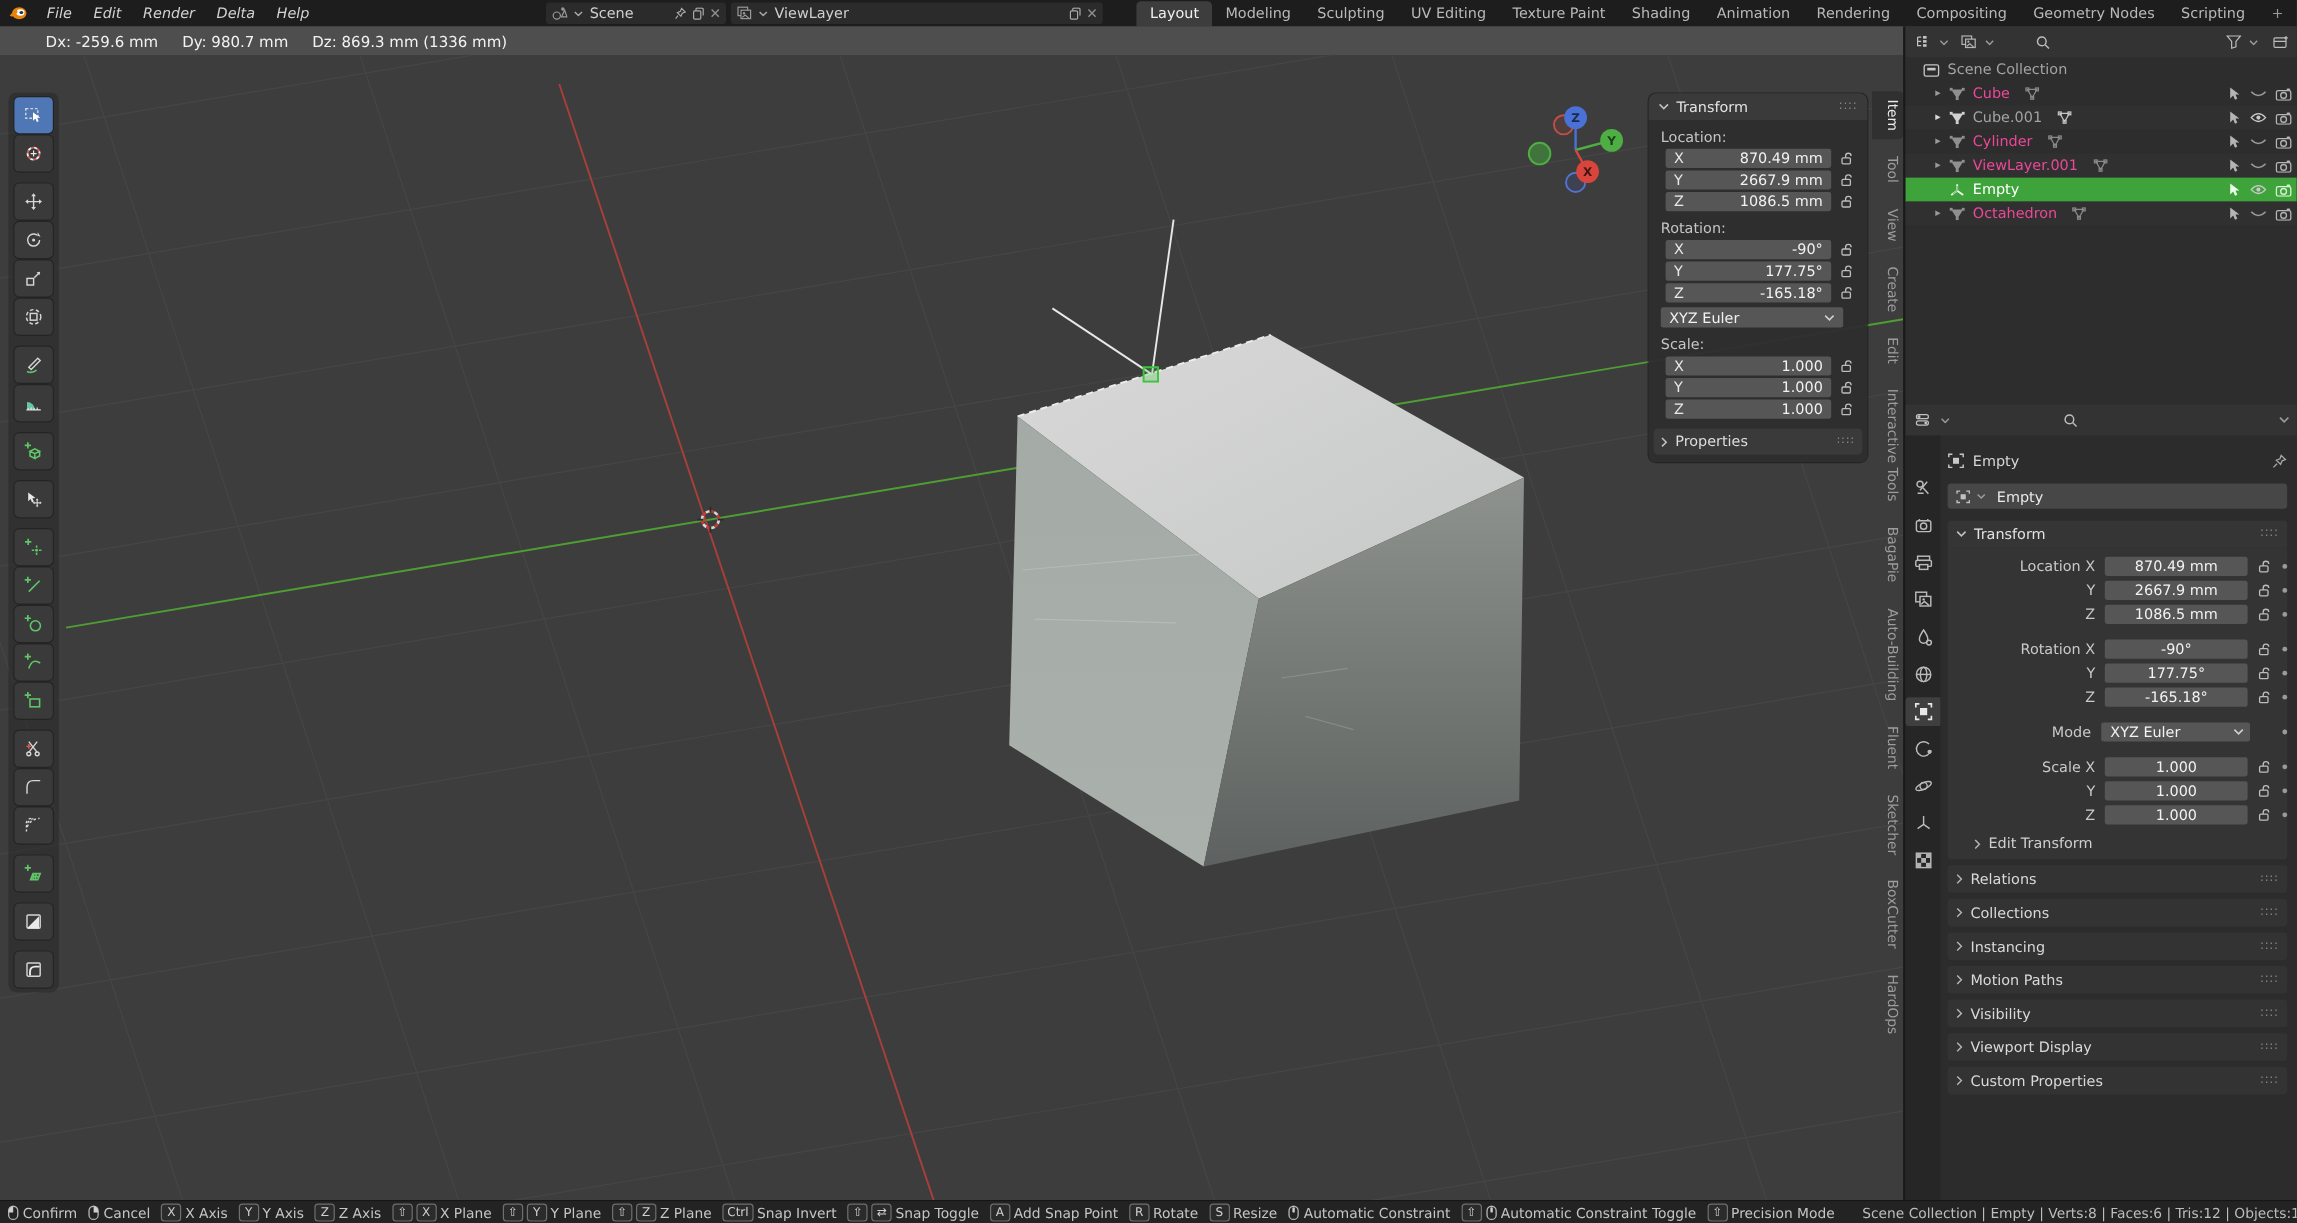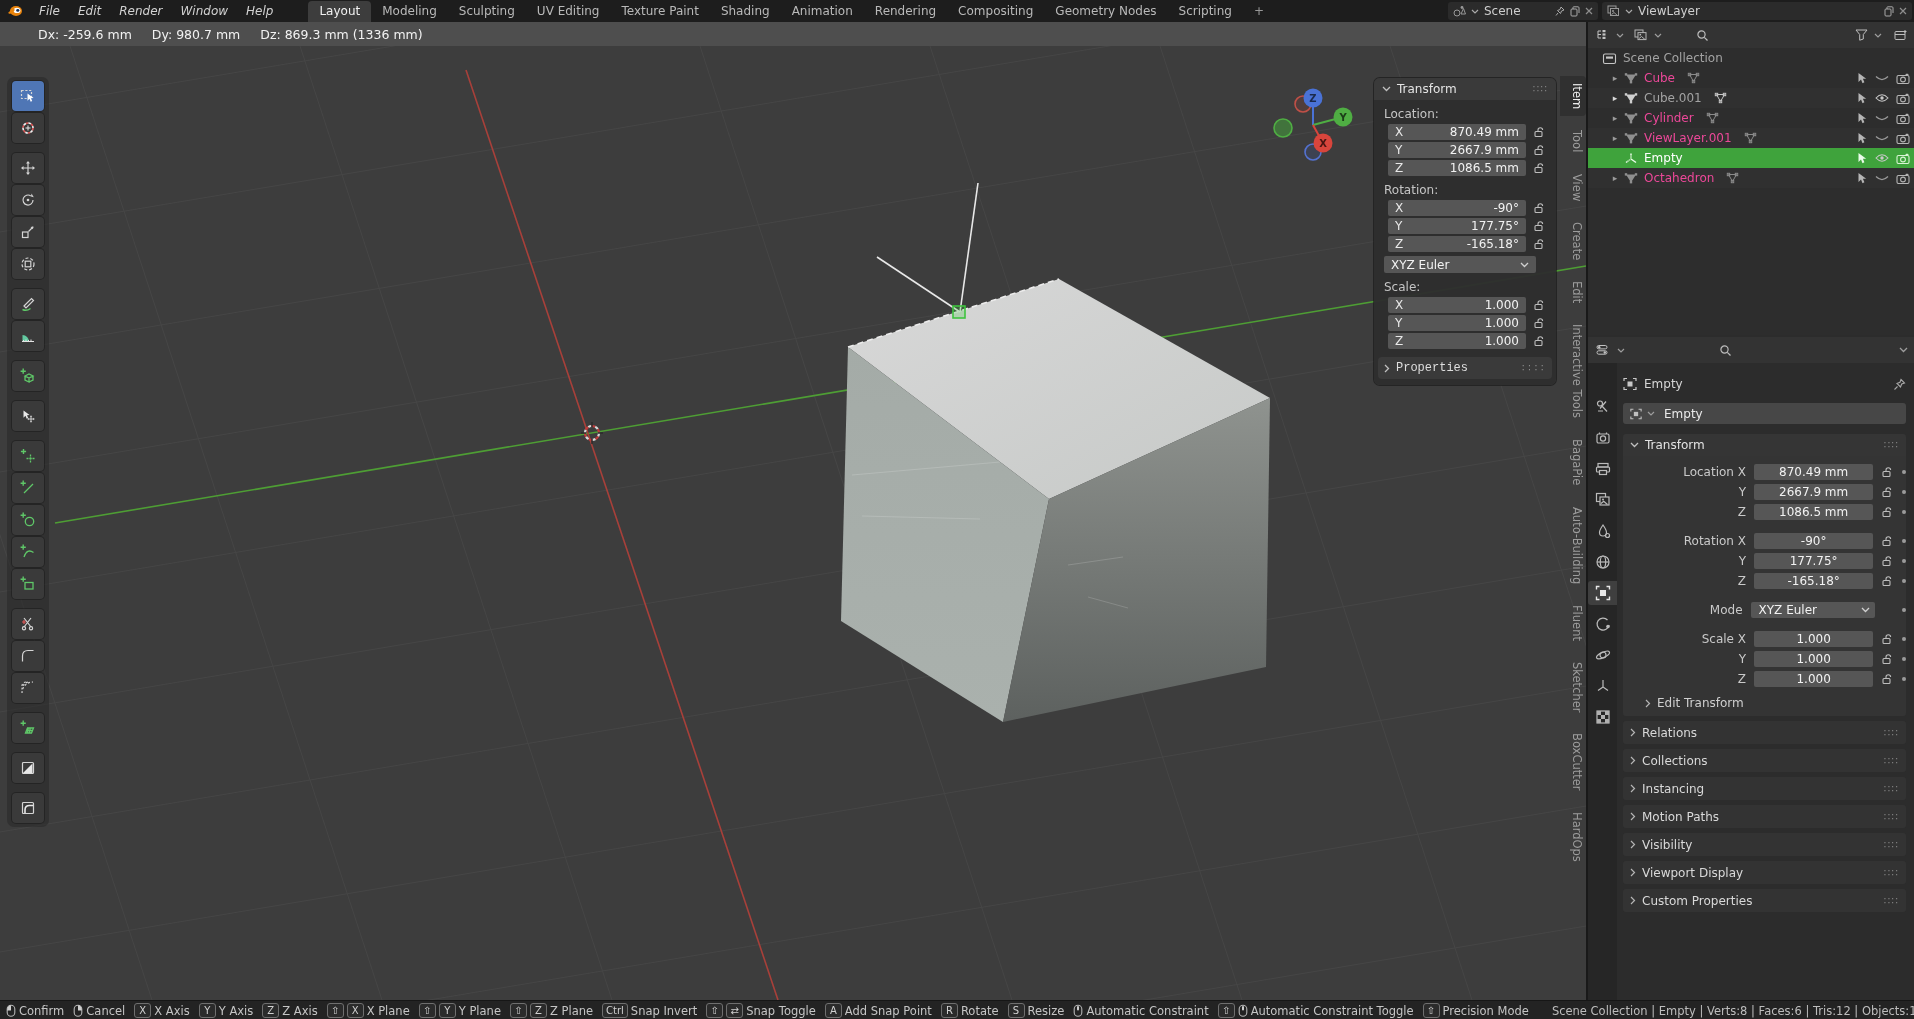--- a/index.html
+++ b/index.html
@@ -50,21 +50,21 @@
   .np-head{height:22px;display:flex;align-items:center;background:#3a3a3a;border-radius:6px 6px 0 0;padding:0 8px;gap:6px;color:#e4e4e4;}
   .np-grip{margin-left:auto;}
   .np-label{color:#c5c5c5;margin:7px 0 3px 10px;}
   .np-row{display:flex;align-items:center;margin:0 0 2px 14px;}
   .np-field{width:124px;height:16px;background:#565656;border-radius:2px;display:flex;align-items:center;padding:0 7px;color:#f2f2f2;}
   .np-field .ax{width:20px;color:#e8e8e8;}
   .np-field .val{margin-left:auto;}
   .np-row .lockic{margin-left:7px;}
   .np-dd{width:138px;height:17px;background:#565656;border-radius:2px;display:flex;align-items:center;padding:0 7px;color:#f2f2f2;margin:4px 0 2px 10px;}
   .np-dd svg{margin-left:auto;}
-  .np-sub{height:22px;display:flex;align-items:center;background:#3a3a3a;border-radius:4px;margin:8px 4px 0;padding:0 6px;gap:6px;color:#dedede;font-family:Liberation Mono, monospace;}
+  .np-sub{height:22px;display:flex;align-items:center;background:#3a3a3a;border-radius:4px;margin:8px 4px 0;padding:0 6px;gap:6px;color:#dedede;}
   .grip{color:#909090;font-size:9px;letter-spacing:1px;line-height:4px;}
 
   
   #sidetabs{position:absolute;left:1560px;top:30px;width:26px;display:flex;flex-direction:column;gap:7px;}
   .stab{writing-mode:vertical-rl;padding:7px 2px;color:#9d9d9d;font-size:11.5px;white-space:nowrap;border-radius:0 4px 4px 0;}
   .stab.active{background:#303030;color:#ececec;}
 
   
   #rightcol{left:1586px;top:22px;width:328px;height:978px;background:#2c2c2c;border-left:2px solid #191919;}
   #outliner{position:absolute;left:0;top:0;width:100%;height:313px;background:#2d2d2d;}
@@ -122,98 +122,98 @@
         <ellipse cx="9" cy="7" rx="6" ry="5" fill="#e8830c"></ellipse>
         <ellipse cx="10" cy="6.4" rx="3.4" ry="2.7" fill="#fff"></ellipse>
         <ellipse cx="10.8" cy="6.4" rx="1.6" ry="1.3" fill="#18335c"></ellipse>
         <path d="M1 9 L6 4 L8 6 L3 10 Z" fill="#e8830c"></path>
       </svg>
     </div>
     <div id="menus" style="display: flex;">
         <span class="menu-item">File</span>
         <span class="menu-item">Edit</span>
         <span class="menu-item">Render</span>
-        <span class="menu-item">Window</span>
+        <span class="menu-item">Delta</span>
         <span class="menu-item">Help</span>
       </div>
+    <div id="topbar-right">
+      <div class="idblock" style="width:140px;">
+        <span class="dim-ic">
+            <svg width="13" height="12" viewBox="0 0 13 12">
+              <circle cx="4" cy="8" r="3" fill="none" stroke="#bdbdbd"></circle>
+              <path d="M8 9 L10.5 3.5 L12.5 9 Z" fill="none" stroke="#bdbdbd"></path>
+              <circle cx="9" cy="2.5" r="1.4" fill="#bdbdbd"></circle>
+            </svg>
+          </span>
+        <span>
+            <svg width="8" height="5" viewBox="0 0 8 5">
+              <polyline points="1,1 4,4 7,1" fill="none" stroke="#aaa" stroke-width="1.2"></polyline>
+            </svg>
+          </span>
+        <span class="lbl">Scene</span>
+        <span style="margin-left:auto">
+            <svg width="10" height="11" viewBox="0 0 10 11">
+              <path d="M6 1 L9 4 L6.5 5 L5.5 7.5 L2.5 4.5 L5 3.5 Z" fill="none" stroke="#a9a9a9"></path>
+              <line x1="3" y1="7" x2="1" y2="9.5" stroke="#a9a9a9"></line>
+            </svg>
+          </span>
+        <span>
+            <svg width="10" height="11" viewBox="0 0 10 11">
+              <rect x="1" y="3" width="6" height="7" rx="1" fill="none" stroke="#a9a9a9"></rect>
+              <path d="M3 3 V1.5 A .7 .7 0 0 1 3.7 .8 H8 A1 1 0 0 1 9 1.8 V7" fill="none" stroke="#a9a9a9"></path>
+            </svg>
+          </span>
+        <span>
+            <svg width="8" height="8" viewBox="0 0 8 8">
+              <path d="M1 1 L7 7 M7 1 L1 7" stroke="#8e8e8e" stroke-width="1.2"></path>
+            </svg>
+          </span>
+      </div>
+      <div class="idblock" style="width:300px;">
+        <span class="dim-ic">
+            <svg width="13" height="12" viewBox="0 0 13 12">
+              <rect x="1" y="1" width="8" height="7" fill="none" stroke="#bdbdbd"></rect>
+              <rect x="3.5" y="3.5" width="8" height="7" fill="#2b2b2b" stroke="#bdbdbd"></rect>
+              <circle cx="6" cy="6" r="1" fill="#bdbdbd"></circle>
+              <path d="M4.5 9.5 L7 7.5 L10.5 10.5" fill="none" stroke="#bdbdbd"></path>
+            </svg>
+          </span>
+        <span>
+            <svg width="8" height="5" viewBox="0 0 8 5">
+              <polyline points="1,1 4,4 7,1" fill="none" stroke="#aaa" stroke-width="1.2"></polyline>
+            </svg>
+          </span>
+        <span class="lbl">ViewLayer</span>
+        <span style="margin-left:auto">
+            <svg width="10" height="11" viewBox="0 0 10 11">
+              <rect x="1" y="3" width="6" height="7" rx="1" fill="none" stroke="#a9a9a9"></rect>
+              <path d="M3 3 V1.5 A .7 .7 0 0 1 3.7 .8 H8 A1 1 0 0 1 9 1.8 V7" fill="none" stroke="#a9a9a9"></path>
+            </svg>
+          </span>
+        <span>
+            <svg width="8" height="8" viewBox="0 0 8 8">
+              <path d="M1 1 L7 7 M7 1 L1 7" stroke="#8e8e8e" stroke-width="1.2"></path>
+            </svg>
+          </span>
+      </div>
+    </div>
     <div id="wstabs">
         <span class="wstab active">Layout</span>
         <span class="wstab">Modeling</span>
         <span class="wstab">Sculpting</span>
         <span class="wstab">UV Editing</span>
         <span class="wstab">Texture Paint</span>
         <span class="wstab">Shading</span>
         <span class="wstab">Animation</span>
         <span class="wstab">Rendering</span>
         <span class="wstab">Compositing</span>
         <span class="wstab">Geometry Nodes</span>
         <span class="wstab">Scripting</span>
         <span class="wstab add">+</span>
       </div>
-    <div id="topbar-right">
-      <div class="idblock" style="width:140px;">
-        <span class="dim-ic">
-            <svg width="13" height="12" viewBox="0 0 13 12">
-              <circle cx="4" cy="8" r="3" fill="none" stroke="#bdbdbd"></circle>
-              <path d="M8 9 L10.5 3.5 L12.5 9 Z" fill="none" stroke="#bdbdbd"></path>
-              <circle cx="9" cy="2.5" r="1.4" fill="#bdbdbd"></circle>
-            </svg>
-          </span>
-        <span>
-            <svg width="8" height="5" viewBox="0 0 8 5">
-              <polyline points="1,1 4,4 7,1" fill="none" stroke="#aaa" stroke-width="1.2"></polyline>
-            </svg>
-          </span>
-        <span class="lbl">Scene</span>
-        <span style="margin-left:auto">
-            <svg width="10" height="11" viewBox="0 0 10 11">
-              <path d="M6 1 L9 4 L6.5 5 L5.5 7.5 L2.5 4.5 L5 3.5 Z" fill="none" stroke="#a9a9a9"></path>
-              <line x1="3" y1="7" x2="1" y2="9.5" stroke="#a9a9a9"></line>
-            </svg>
-          </span>
-        <span>
-            <svg width="10" height="11" viewBox="0 0 10 11">
-              <rect x="1" y="3" width="6" height="7" rx="1" fill="none" stroke="#a9a9a9"></rect>
-              <path d="M3 3 V1.5 A .7 .7 0 0 1 3.7 .8 H8 A1 1 0 0 1 9 1.8 V7" fill="none" stroke="#a9a9a9"></path>
-            </svg>
-          </span>
-        <span>
-            <svg width="8" height="8" viewBox="0 0 8 8">
-              <path d="M1 1 L7 7 M7 1 L1 7" stroke="#8e8e8e" stroke-width="1.2"></path>
-            </svg>
-          </span>
-      </div>
-      <div class="idblock" style="width:300px;">
-        <span class="dim-ic">
-            <svg width="13" height="12" viewBox="0 0 13 12">
-              <rect x="1" y="1" width="8" height="7" fill="none" stroke="#bdbdbd"></rect>
-              <rect x="3.5" y="3.5" width="8" height="7" fill="#2b2b2b" stroke="#bdbdbd"></rect>
-              <circle cx="6" cy="6" r="1" fill="#bdbdbd"></circle>
-              <path d="M4.5 9.5 L7 7.5 L10.5 10.5" fill="none" stroke="#bdbdbd"></path>
-            </svg>
-          </span>
-        <span>
-            <svg width="8" height="5" viewBox="0 0 8 5">
-              <polyline points="1,1 4,4 7,1" fill="none" stroke="#aaa" stroke-width="1.2"></polyline>
-            </svg>
-          </span>
-        <span class="lbl">ViewLayer</span>
-        <span style="margin-left:auto">
-            <svg width="10" height="11" viewBox="0 0 10 11">
-              <rect x="1" y="3" width="6" height="7" rx="1" fill="none" stroke="#a9a9a9"></rect>
-              <path d="M3 3 V1.5 A .7 .7 0 0 1 3.7 .8 H8 A1 1 0 0 1 9 1.8 V7" fill="none" stroke="#a9a9a9"></path>
-            </svg>
-          </span>
-        <span>
-            <svg width="8" height="8" viewBox="0 0 8 8">
-              <path d="M1 1 L7 7 M7 1 L1 7" stroke="#8e8e8e" stroke-width="1.2"></path>
-            </svg>
-          </span>
-      </div>
-    </div>
   </div>
 
   <div id="modalbar" class="abs">
     <span>Dx: -259.6 mm</span>
     <span style="margin-left:20px;">Dy: 980.7 mm</span>
     <span style="margin-left:20px;">Dz: 869.3 mm (1336 mm)</span>
   </div>
 
   <div id="viewport" class="abs">
     <svg id="scene" width="1586" height="954" viewBox="0 0 1586 954">

